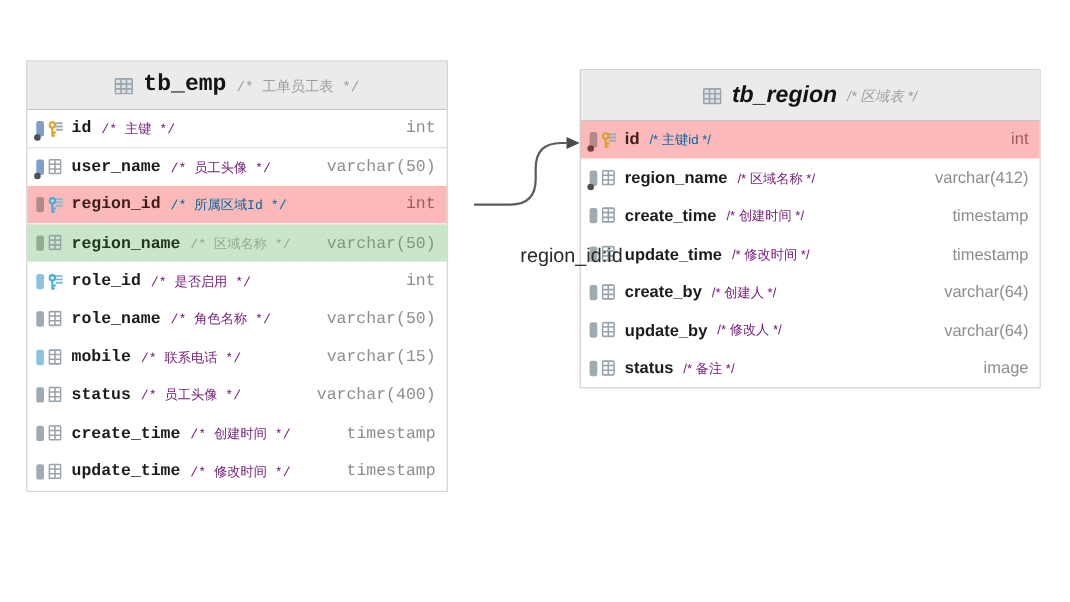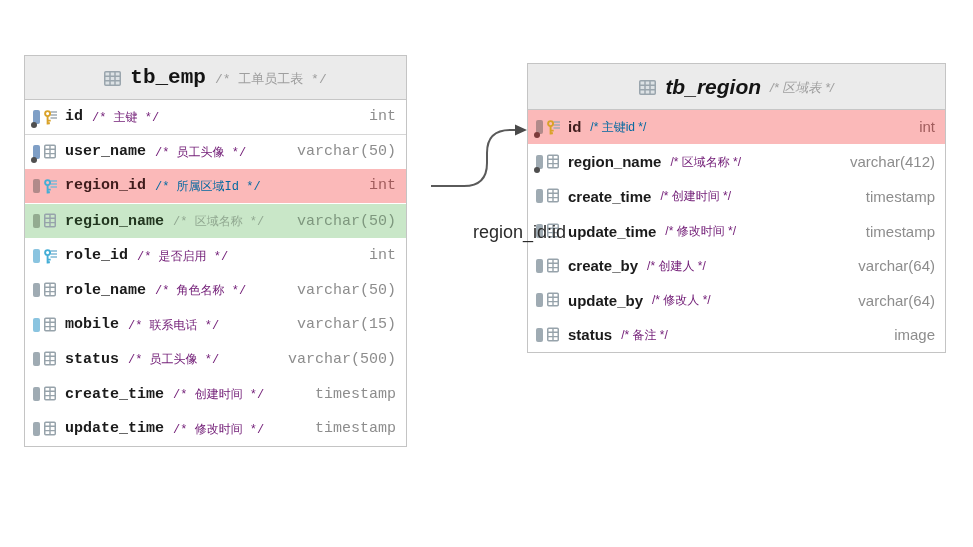--- a/index.html
+++ b/index.html
@@ -173,21 +173,21 @@
         <span class="colbar bar-gray"></span>
 
         <svg class="glyph glyph-grid grid-glyph" width="12" height="15" viewBox="0 0 12 15">
           <rect x="0.75" y="1.25" width="10.5" height="12.5" rx="1" fill="none" stroke-width="1.5"></rect>
           <path d="M6 1.5 V13.5 M1 5.3 H11 M1 9.6 H11" fill="none" stroke-width="1.4"></path>
         </svg>
 
       </span>
       <span class="col-name">status</span>
       <span class="col-comment">/* 员工头像 */</span>
-      <span class="col-type">varchar(500)</span>
+      <span class="col-type">varchar(400)</span>
     </div>
         <div class="col-row">
       <span class="icon-wrap">
         <span class="colbar bar-gray"></span>
 
         <svg class="glyph glyph-grid grid-glyph" width="12" height="15" viewBox="0 0 12 15">
           <rect x="0.75" y="1.25" width="10.5" height="12.5" rx="1" fill="none" stroke-width="1.5"></rect>
           <path d="M6 1.5 V13.5 M1 5.3 H11 M1 9.6 H11" fill="none" stroke-width="1.4"></path>
         </svg>
 

